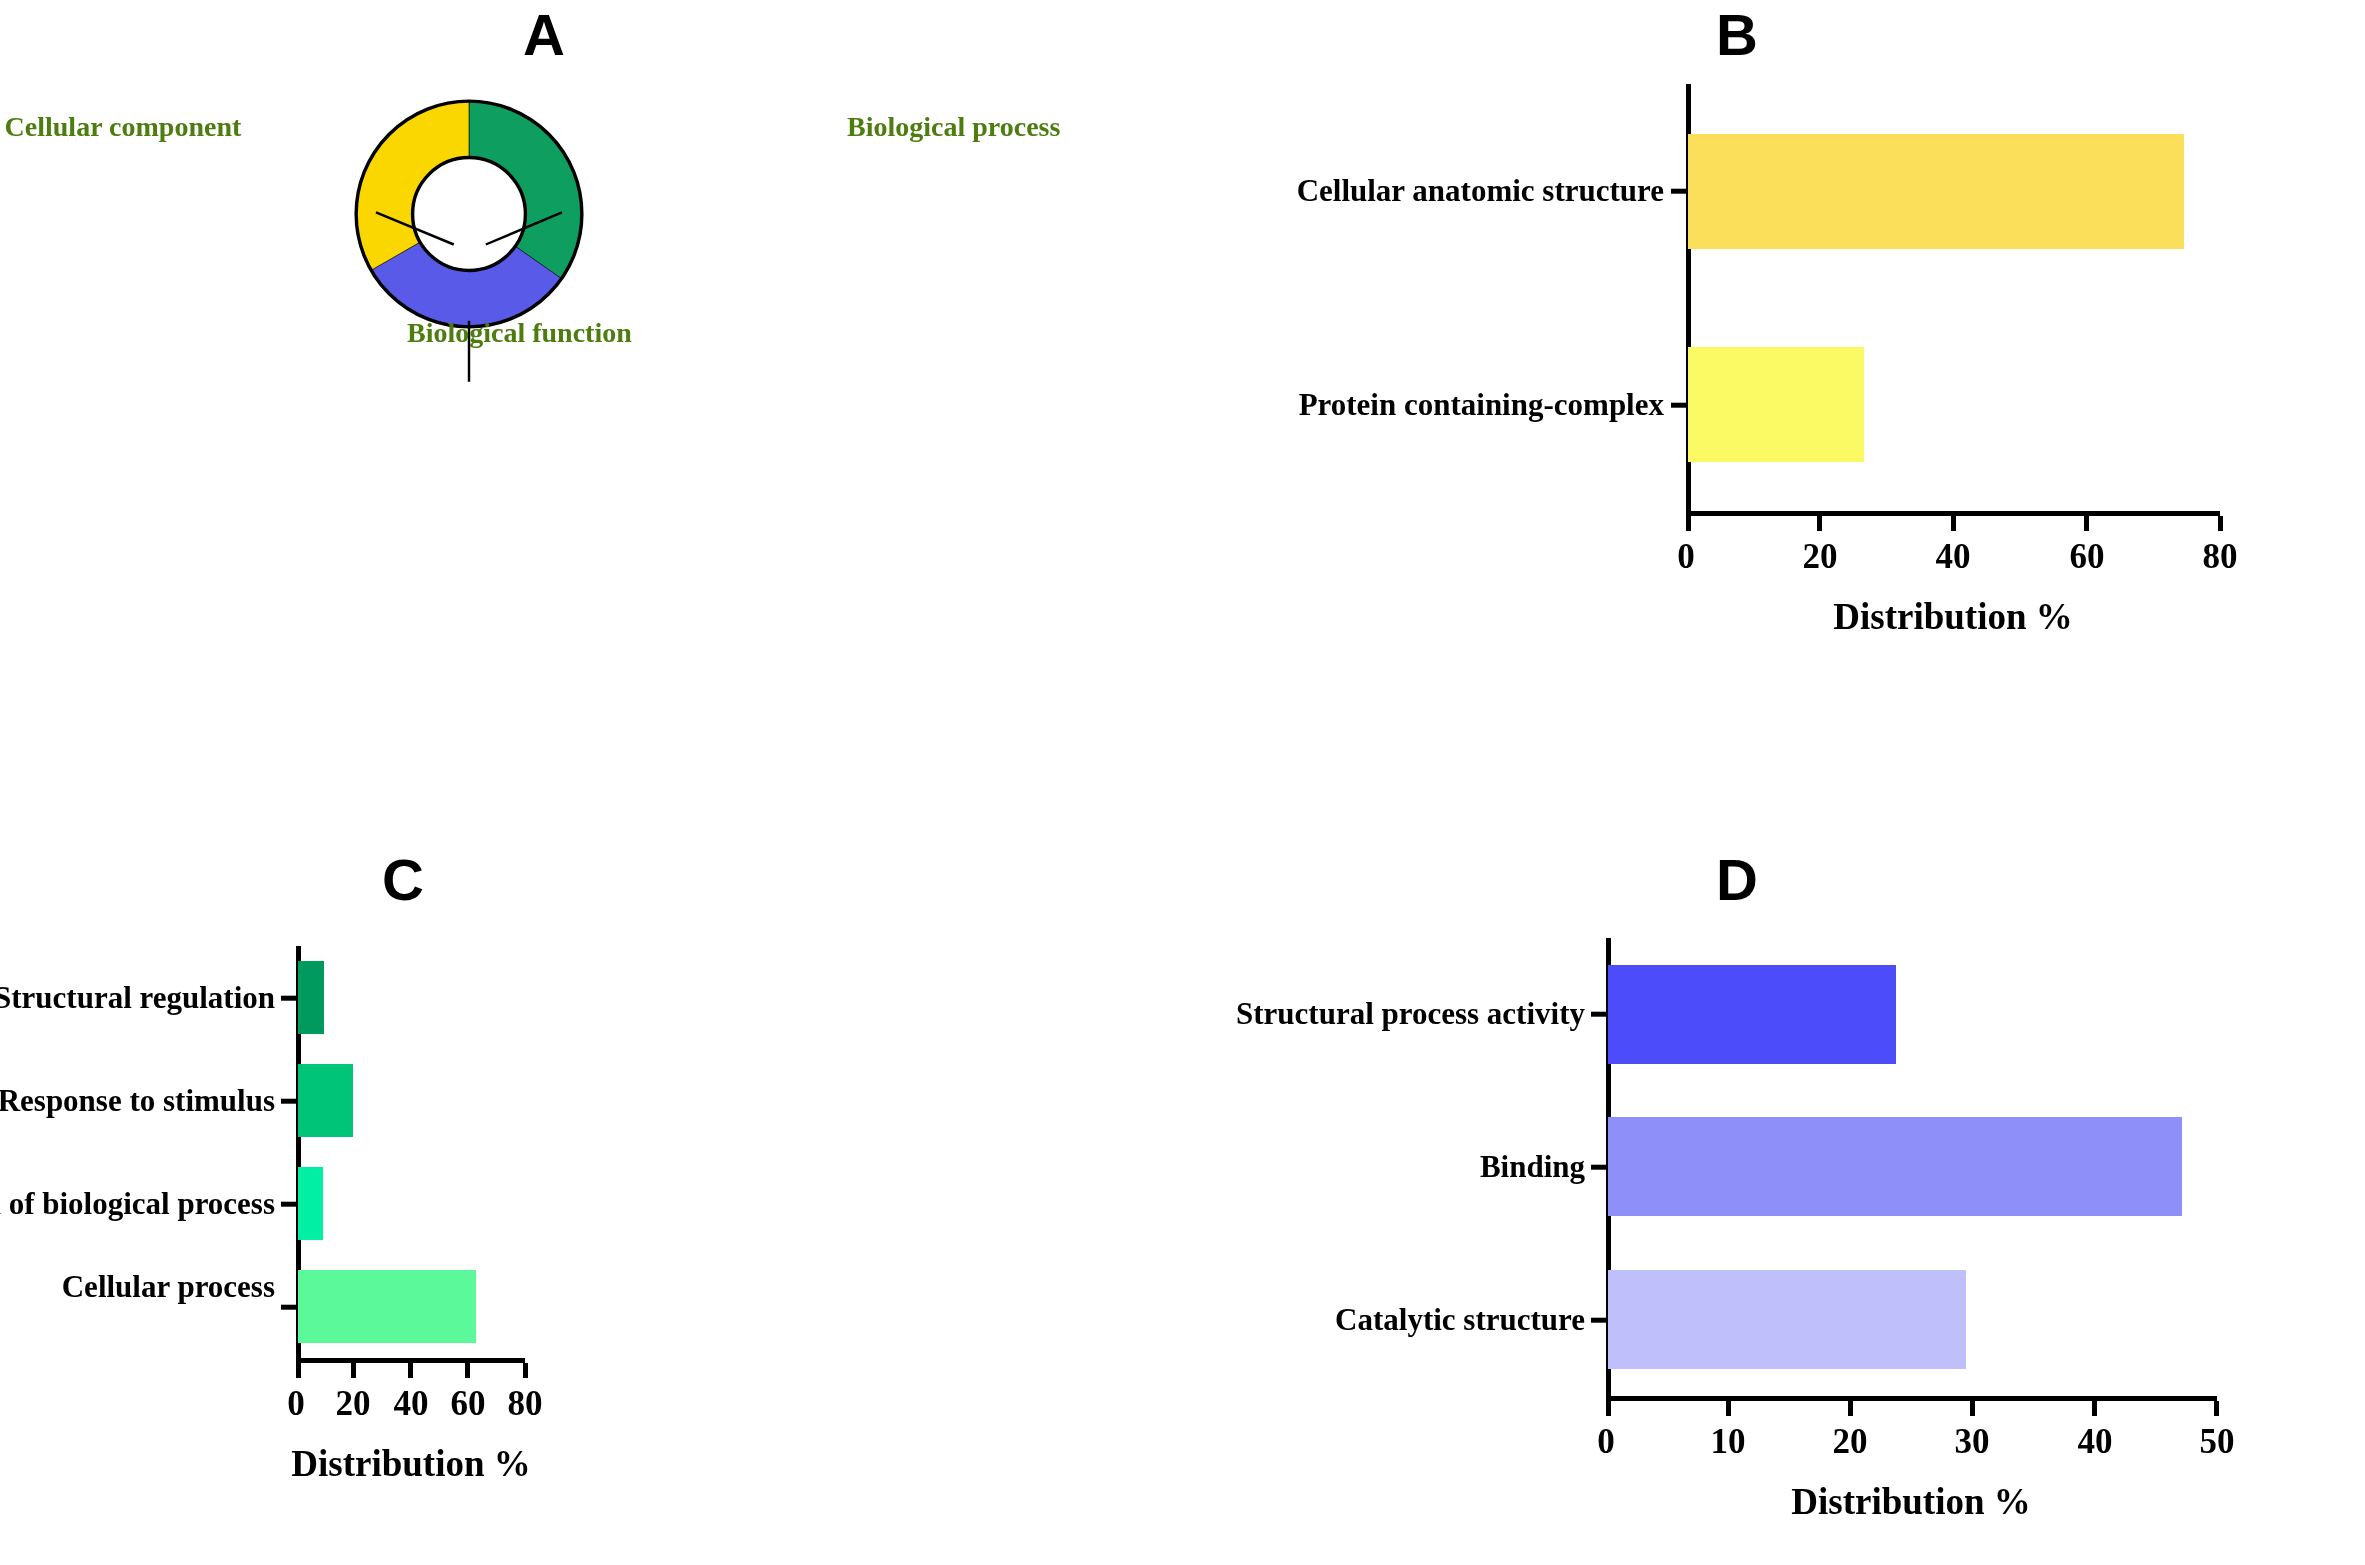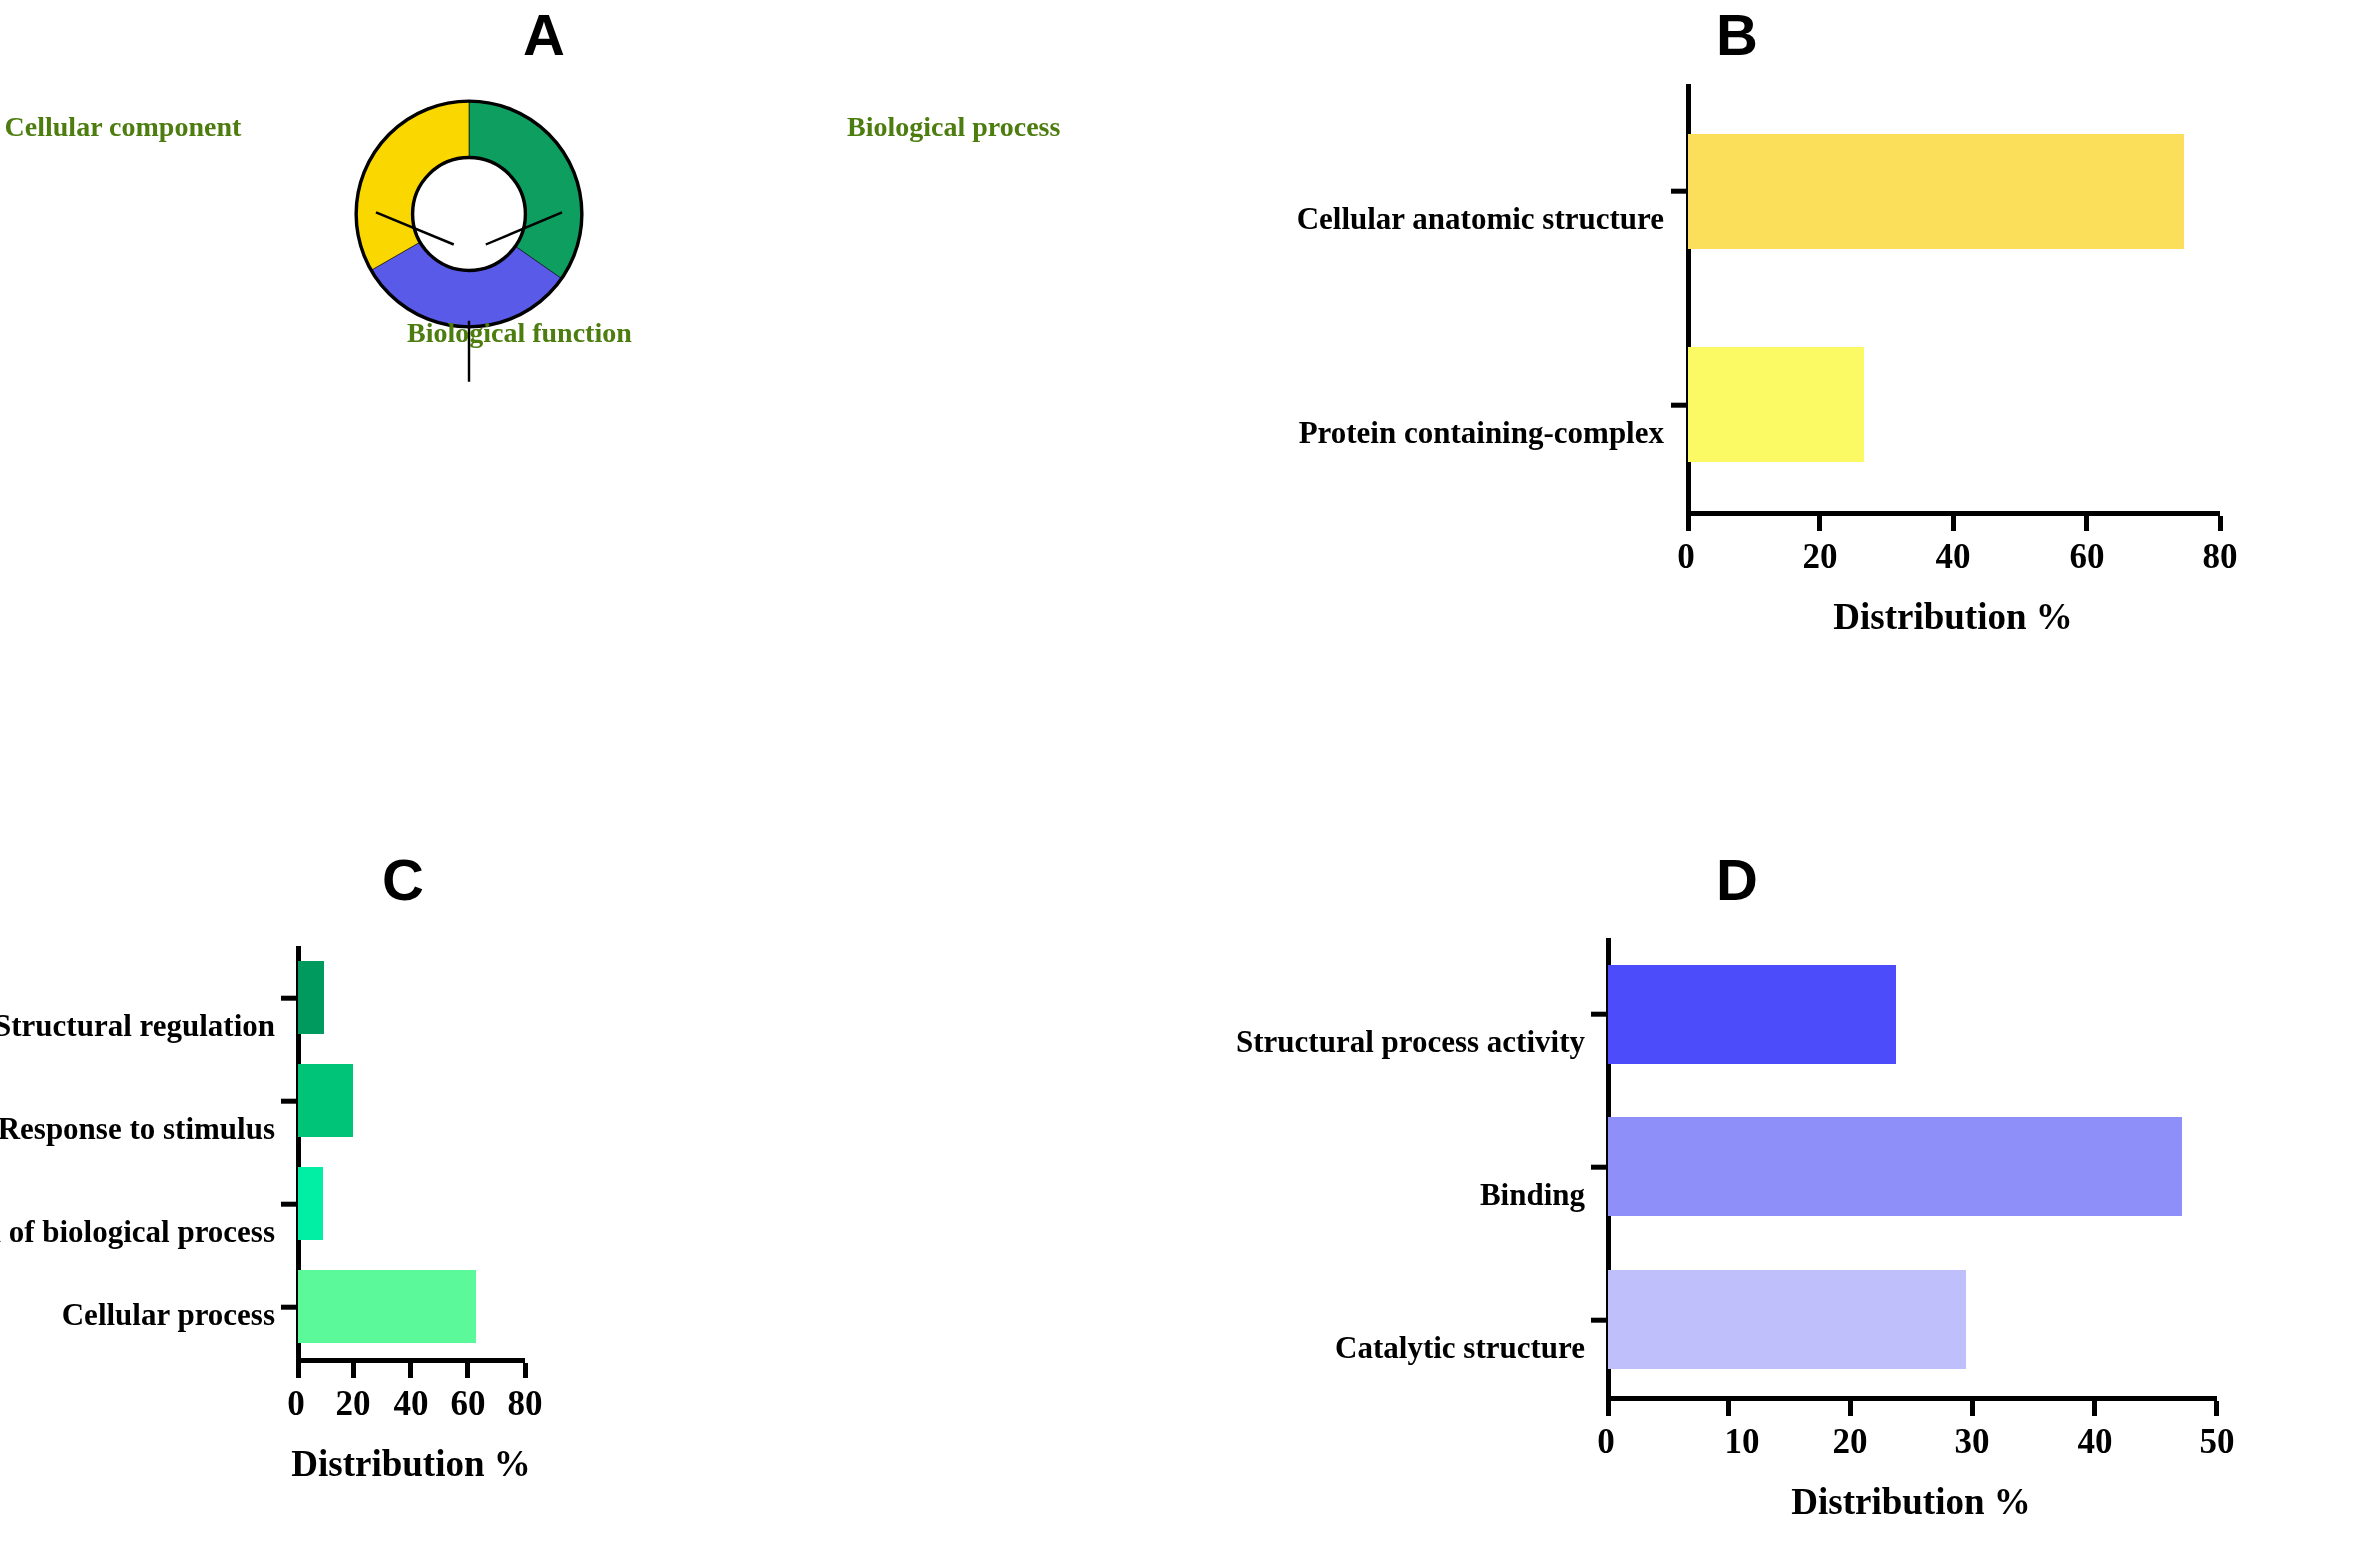--- a/index.html
+++ b/index.html
@@ -57,21 +57,20 @@
   }
   .cat-tick{position:absolute;background:#000;width:17px;height:4.6px;transform:translateY(-50%);}
   .cat-label{
     position:absolute;
     font-family:"Liberation Serif", serif;
     font-weight:bold;
     font-size:31px;
     white-space:nowrap;
     text-align:right;
     transform:translateY(-50%);
-    margin-top:28px;
   }
   .bar{position:absolute;}
   .axis-title{
     position:absolute;
     font-family:"Liberation Serif", serif;
     font-weight:bold;
     font-size:37px;
     white-space:nowrap;
     transform:translateX(-50%);
   }
@@ -174,21 +173,21 @@
   </div>
 
   <div class="panel" id="panel-d">
     <div class="panel-letter">D</div>
     <div class="plot" id="plot-d" style="left: 424px; top: 156px; width: 611px; height: 458px;">
         <div class="axis-v" style="left: 0px; top: 0px; height: 458px;"></div>
         <div class="axis-h" style="left: 0px; top: 458px; width: 611px;"></div>
         <div class="tick" style="left: 0px; top: 463px;"></div>
         <div class="ticklabel" style="left: 0px; top: 484px;">0</div>
         <div class="tick" style="left: 120px; top: 463px;"></div>
-        <div class="ticklabel" style="left: 136px; top: 484px;">10</div>
+        <div class="ticklabel" style="left: 122px; top: 484px;">10</div>
         <div class="tick" style="left: 242px; top: 463px;"></div>
         <div class="ticklabel" style="left: 244px; top: 484px;">20</div>
         <div class="tick" style="left: 364px; top: 463px;"></div>
         <div class="ticklabel" style="left: 366px; top: 484px;">30</div>
         <div class="tick" style="left: 486px; top: 463px;"></div>
         <div class="ticklabel" style="left: 489px; top: 484px;">40</div>
         <div class="tick" style="left: 608px; top: 463px;"></div>
         <div class="ticklabel" style="left: 611px; top: 484px;">50</div>
         <div class="bar" style="left: 2.3px; top: 27px; width: 288px; height: 99px; background: rgb(76, 76, 250);"></div>
         <div class="cat-tick" style="left: -15.3px; top: 76px;"></div>

